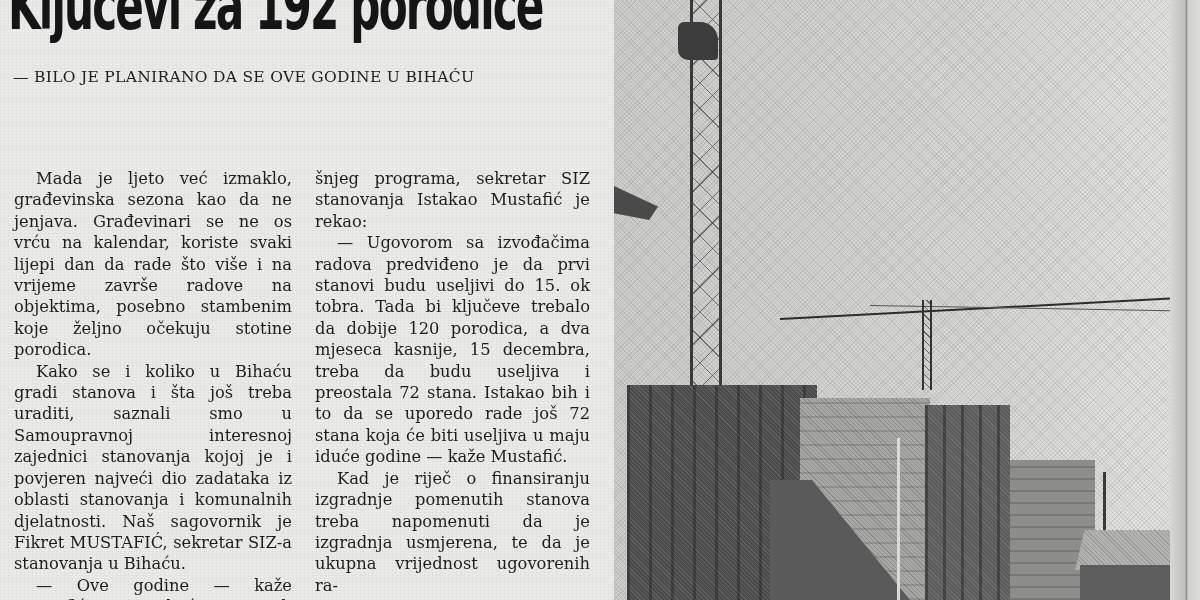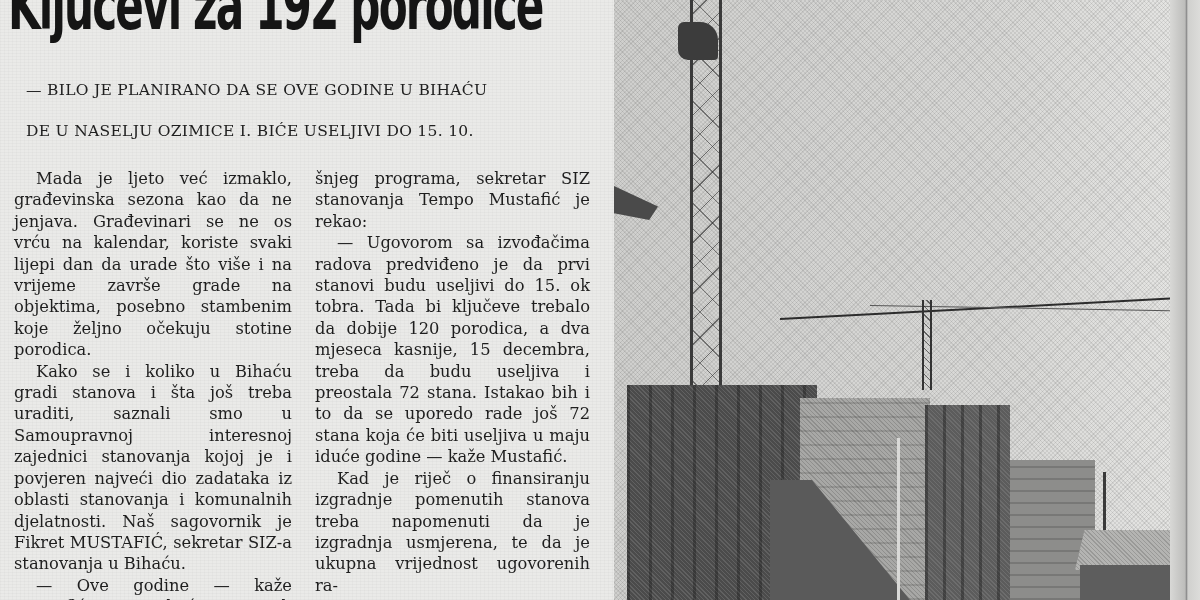--- a/index.html
+++ b/index.html
@@ -21,21 +21,21 @@
     font-family: "DejaVu Sans", sans-serif; font-weight: bold;
     font-size: 68px; line-height: 72px; letter-spacing: -3px;
     transform: scaleX(0.62); transform-origin: left top;
     white-space: nowrap; color: #151515; width: 960px;
   }
   .lead {
     position: absolute; left: 10px; top: 62px; width: 575px;
     font-size: 15.5px; line-height: 24.5px; text-transform: uppercase;
     letter-spacing: 0.3px; color: #202020;
   }
-  .lead p { margin: 16px; }
+  .lead p { margin: 3px; }
   .col {
     position: absolute; top: 168px; width: 278px;
     font-size: 16.3px; line-height: 21.4px; color: #1e1e1e;
   }
   .col p { margin: 0; text-align: justify; text-indent: 22px; hyphens: auto; }
   .col p.cont { text-indent: 0; }
   .col1 { left: 14px; }
   .col2 { left: 315px; width: 275px; }
   .photo {
     position: absolute; left: 614px; top: 0; width: 556px; height: 600px;
@@ -125,31 +125,30 @@
 </style>
 </head>
 <body>
 
 <div class="paper">
 
   <div class="headline">Ključevi za 192 porodice</div>
 
   <div class="lead">
     <p>— BILO JE PLANIRANO DA SE OVE GODINE U BIHAĆU</p>
-    <p>DE U NASELJU OZIMICE I. BIĆE USELJIVI DO 15. 10.</p>
   </div>
 
   <div class="col col1">
-    <p>Mada je ljeto već izmaklo, građevinska sezona kao da ne jenjava. Građevinari se ne os vrću na kalendar, koriste svaki lijepi dan da urade što više i na vrijeme završe grade na objektima, posebno stambenim koje željno očekuju stotine porodica.</p>
+    <p>Mada je ljeto već izmaklo, građevinska sezona kao da ne jenjava. Građevinari se ne os vrću na kalendar, koriste svaki lijepi dan da rade što više i na vrijeme završe radove na objektima, posebno stambenim koje željno očekuju stotine porodica.</p>
     <p>Kako se i koliko u Bihaću gradi stanova i šta još treba uraditi, saznali smo u Samoupravnoj interesnoj zajednici stanovanja kojoj je i povjeren najveći dio zadataka iz oblasti stanovanja i komunalnih djelatnosti. Naš sagovornik je Fikret MUSTAFIĆ, sekretar SIZ-a stanovanja u Bihaću.</p>
     <p>— Ove godine — kaže Mustafić — u Bihaću se gradi više stanova nego ikad. Šta više, gradi se više nego što smo planirali na početku godine.</p>
   </div>
 
   <div class="col col2">
-    <p class="cont">šnjeg programa, sekretar SIZ stanovanja Tempo Mustafić je rekao:</p>
+    <p class="cont">šnjeg programa, sekretar SIZ stanovanja Istakao Mustafić je rekao:</p>
     <p>— Ugovorom sa izvođačima radova predviđeno je da prvi stanovi budu useljivi do 15. ok tobra. Tada bi ključeve trebalo da dobije 120 porodica, a dva mjeseca kasnije, 15 decembra, treba da budu useljiva i preostala 72 stana. Istakao bih i to da se uporedo rade još 72 stana koja će biti useljiva u maju iduće godine — kaže Mustafić.</p>
     <p>Kad je riječ o finansiranju izgradnje pomenutih stanova treba napomenuti da je izgradnja usmjerena, te da je ukupna vrijednost ugovorenih ra-</p>
   </div>
 
   <div class="photo" title="Black-and-white photo of apartment buildings under construction with two tower cranes"></div>
   <div class="roof-fragment"></div>
   <div class="crane-tower"></div>
   <div class="crane-head"></div>
   <div class="crane2-jib"></div>
   <div class="crane2-jib2"></div>

